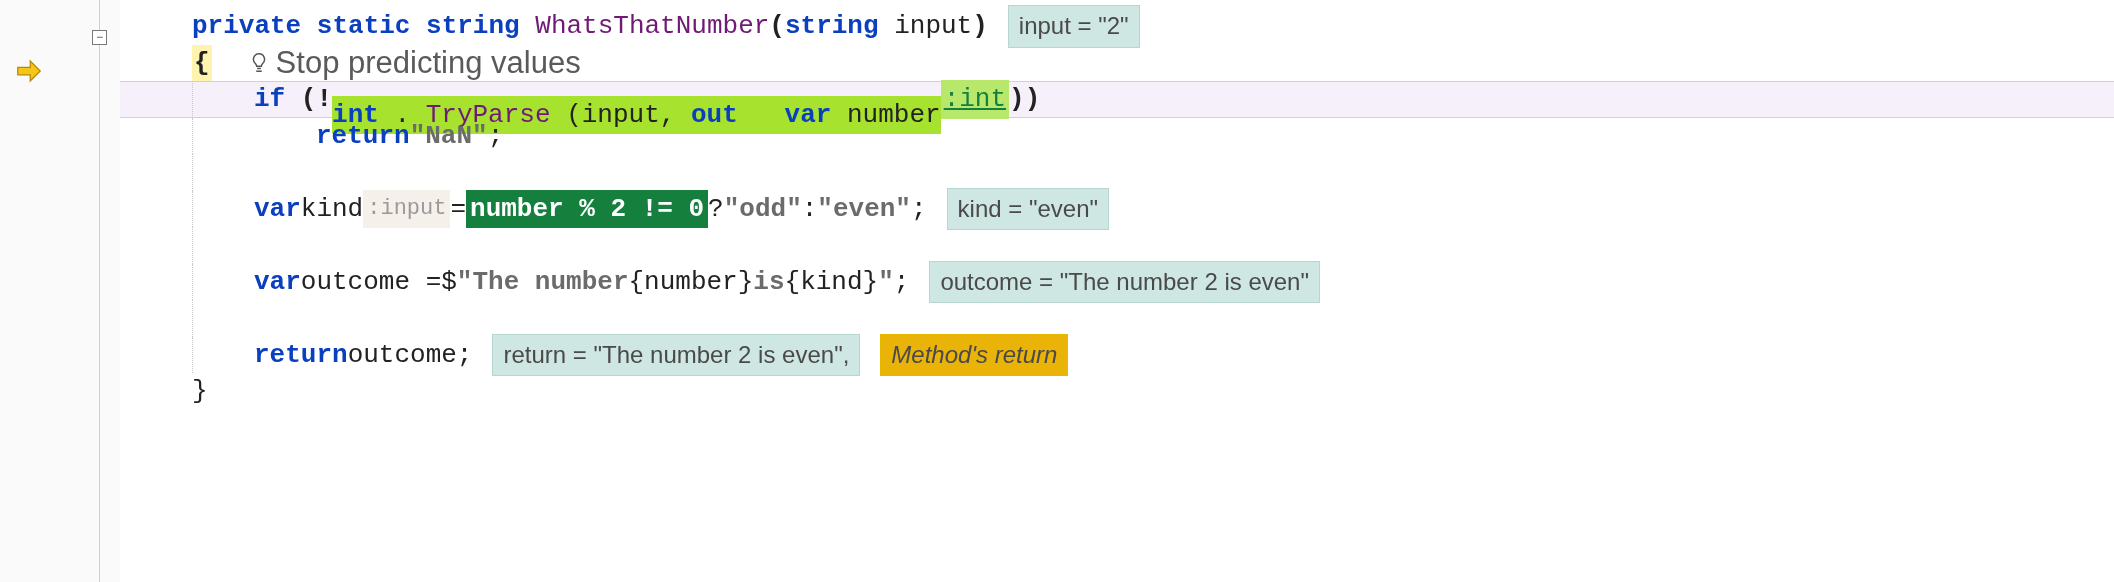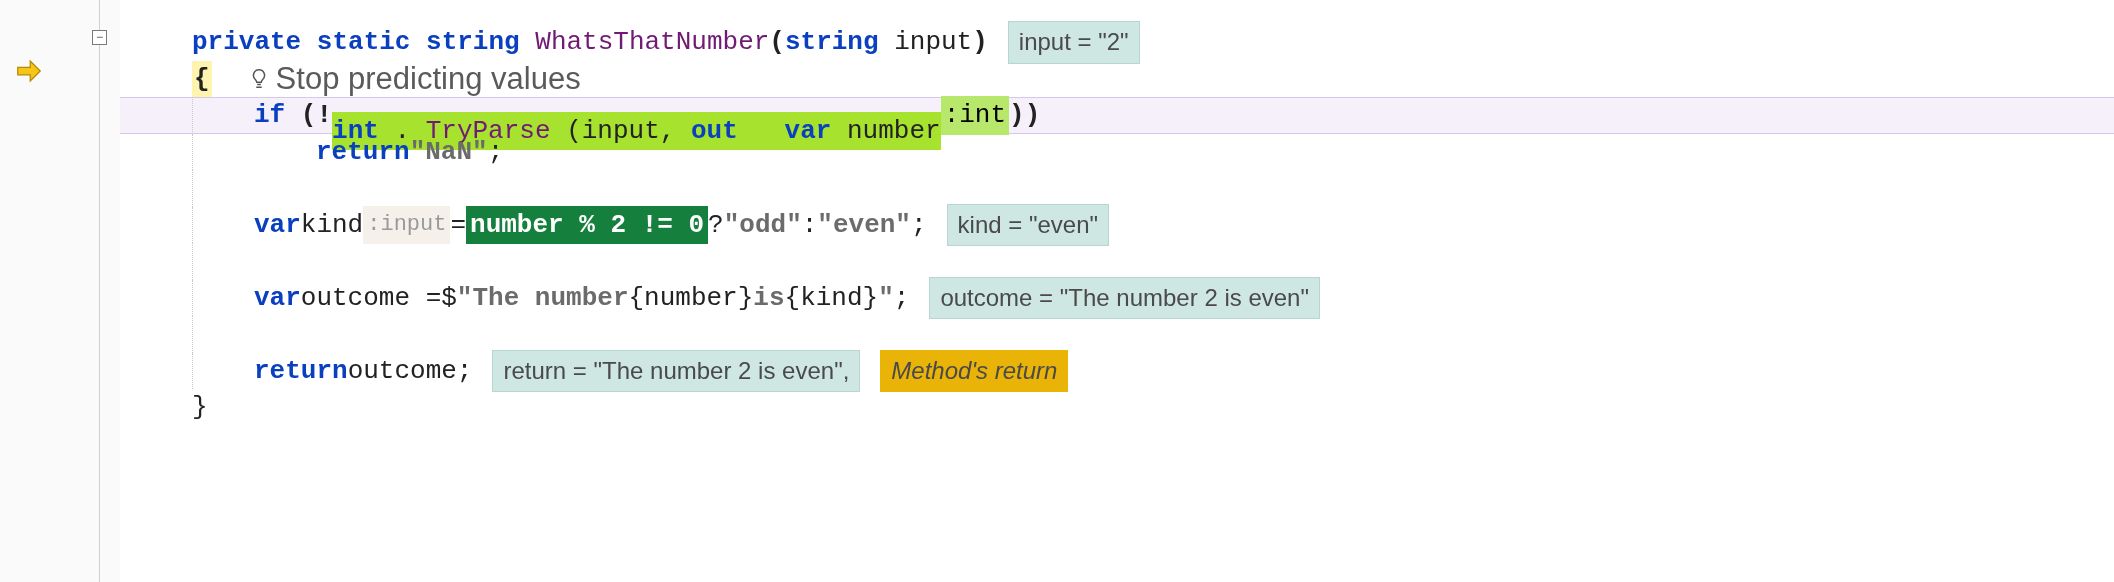--- a/index.html
+++ b/index.html
@@ -47,21 +47,21 @@
   }
   .vline-outer {
     position: absolute;
     left: 99px;
     top: 0;
     bottom: 0;
     border-left: 1px solid #d0d0d0;
   }
   .code-area {
     padding-left: 10px;
-    padding-top: 24px;
+    padding-top: 8px;
     position: relative;
     flex: 1;
   }
   .line {
     position: relative;
     height: 36.5px;
     line-height: 36.5px;
     display: flex;
     align-items: center;
   }
@@ -74,21 +74,21 @@
   }
   .indent-space { display: inline-block; width: 62px; flex-shrink: 0; }
   .kw { color: #0a3fbf; font-weight: 600; }
   .type { color: #0a3fbf; font-weight: 600; }
   .method { color: #701a75; font-weight: 500; }
   .paren { color: #222; font-weight: 700; }
   .plain { color: #222; }
   .brace-hl { background: #fff3b0; color: #222; font-weight: 700; padding: 0 2px; }
   .str { color: #6b6b6b; font-weight: 600; }
   .hl-green { background: #a6e22e; padding: 1px 0; margin-top: 31px; }
-  .hl-green-dim { background: #b8e86b; color: #000000; padding: 1px 3px; }
+  .hl-green-dim { background: #b8e86b; color: #15803d; padding: 1px 3px; text-decoration: underline; }
   .type-hint { color: #9a9a9a; background: #f5f0ea; padding: 1px 4px; font-size: 22px; }
   .hl-red { background: #15803d; color: #fff; font-weight: 700; padding: 1px 4px; }
   .val-hint {
     background: #cfe7e3;
     color: #4a4a4a;
     font-family: "Segoe UI", Arial, sans-serif;
     font-size: 24px;
     padding: 2px 10px;
     margin-left: 20px;
     border: 1px solid #b7d6d1;

